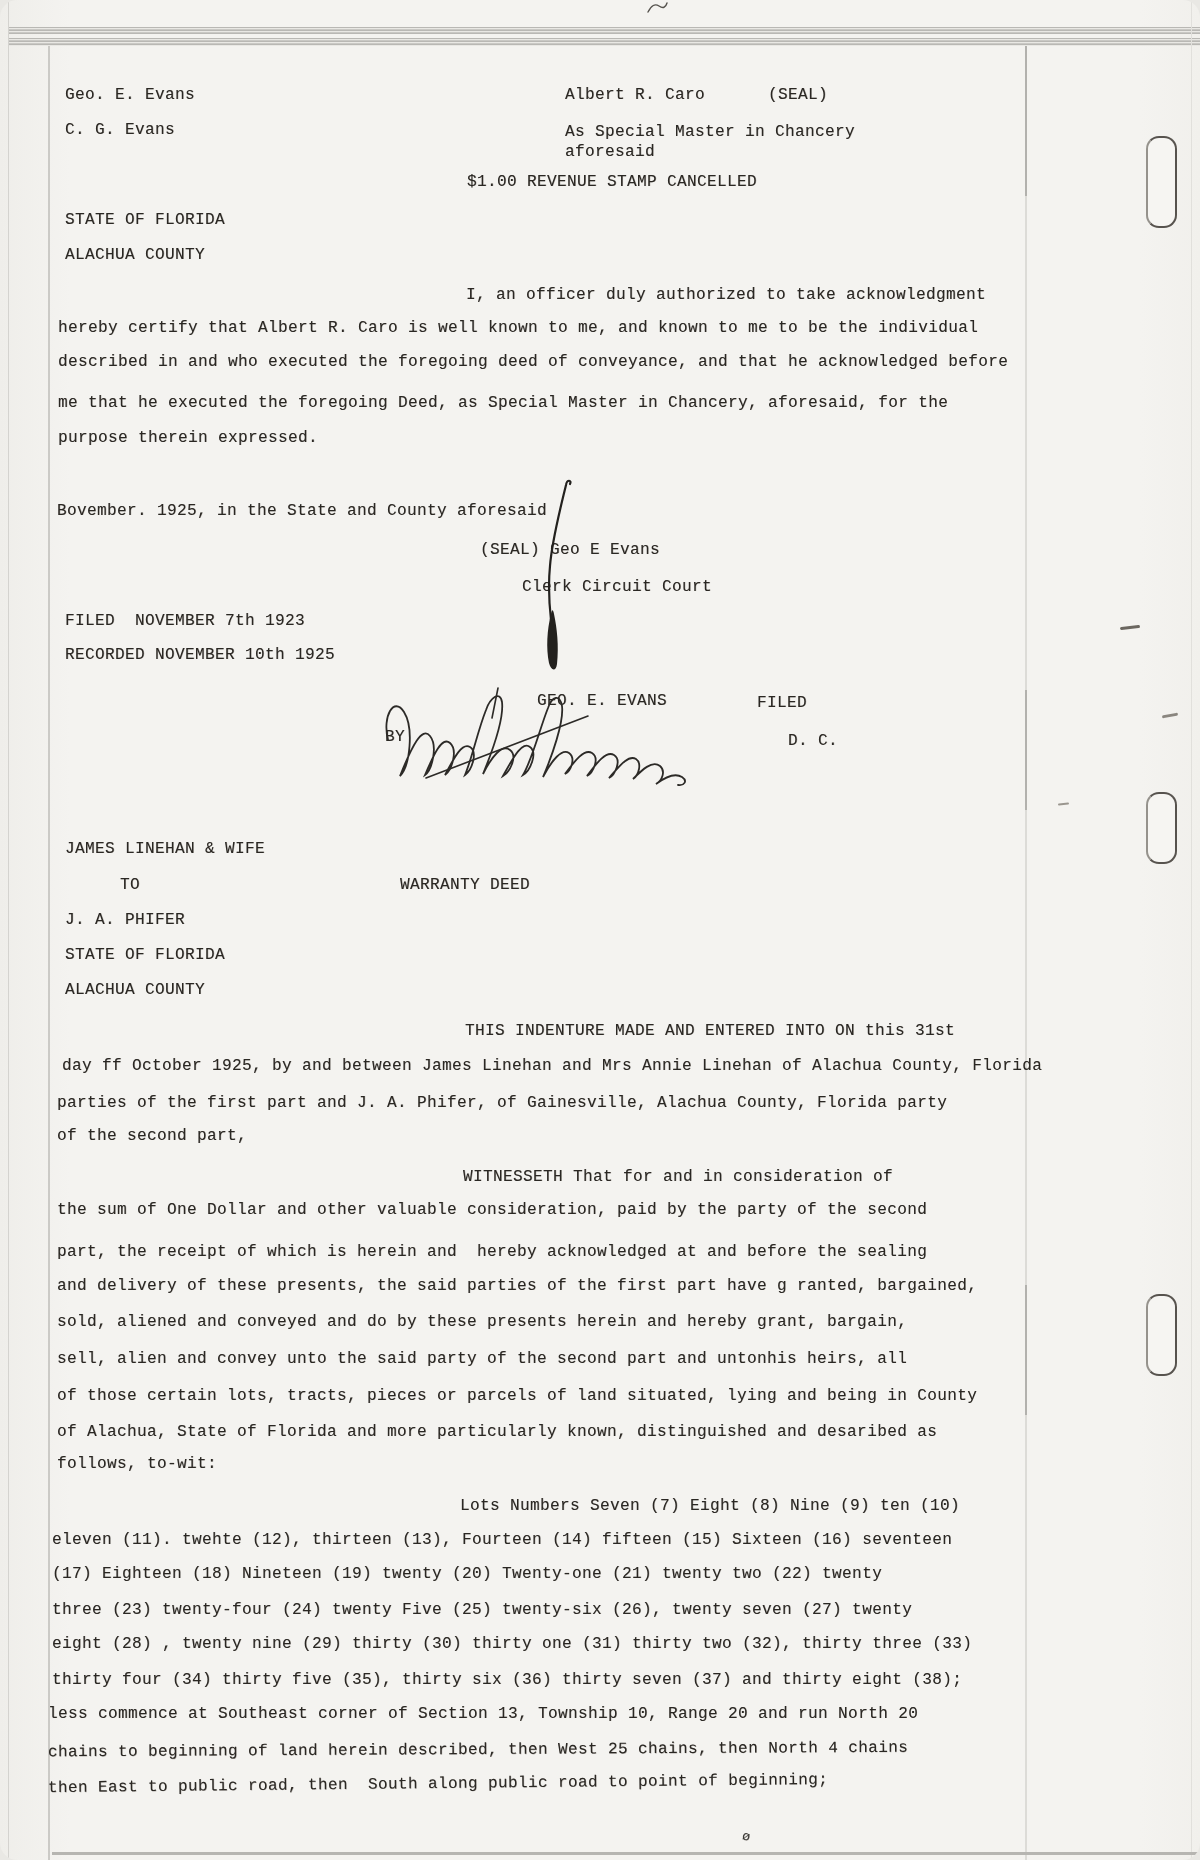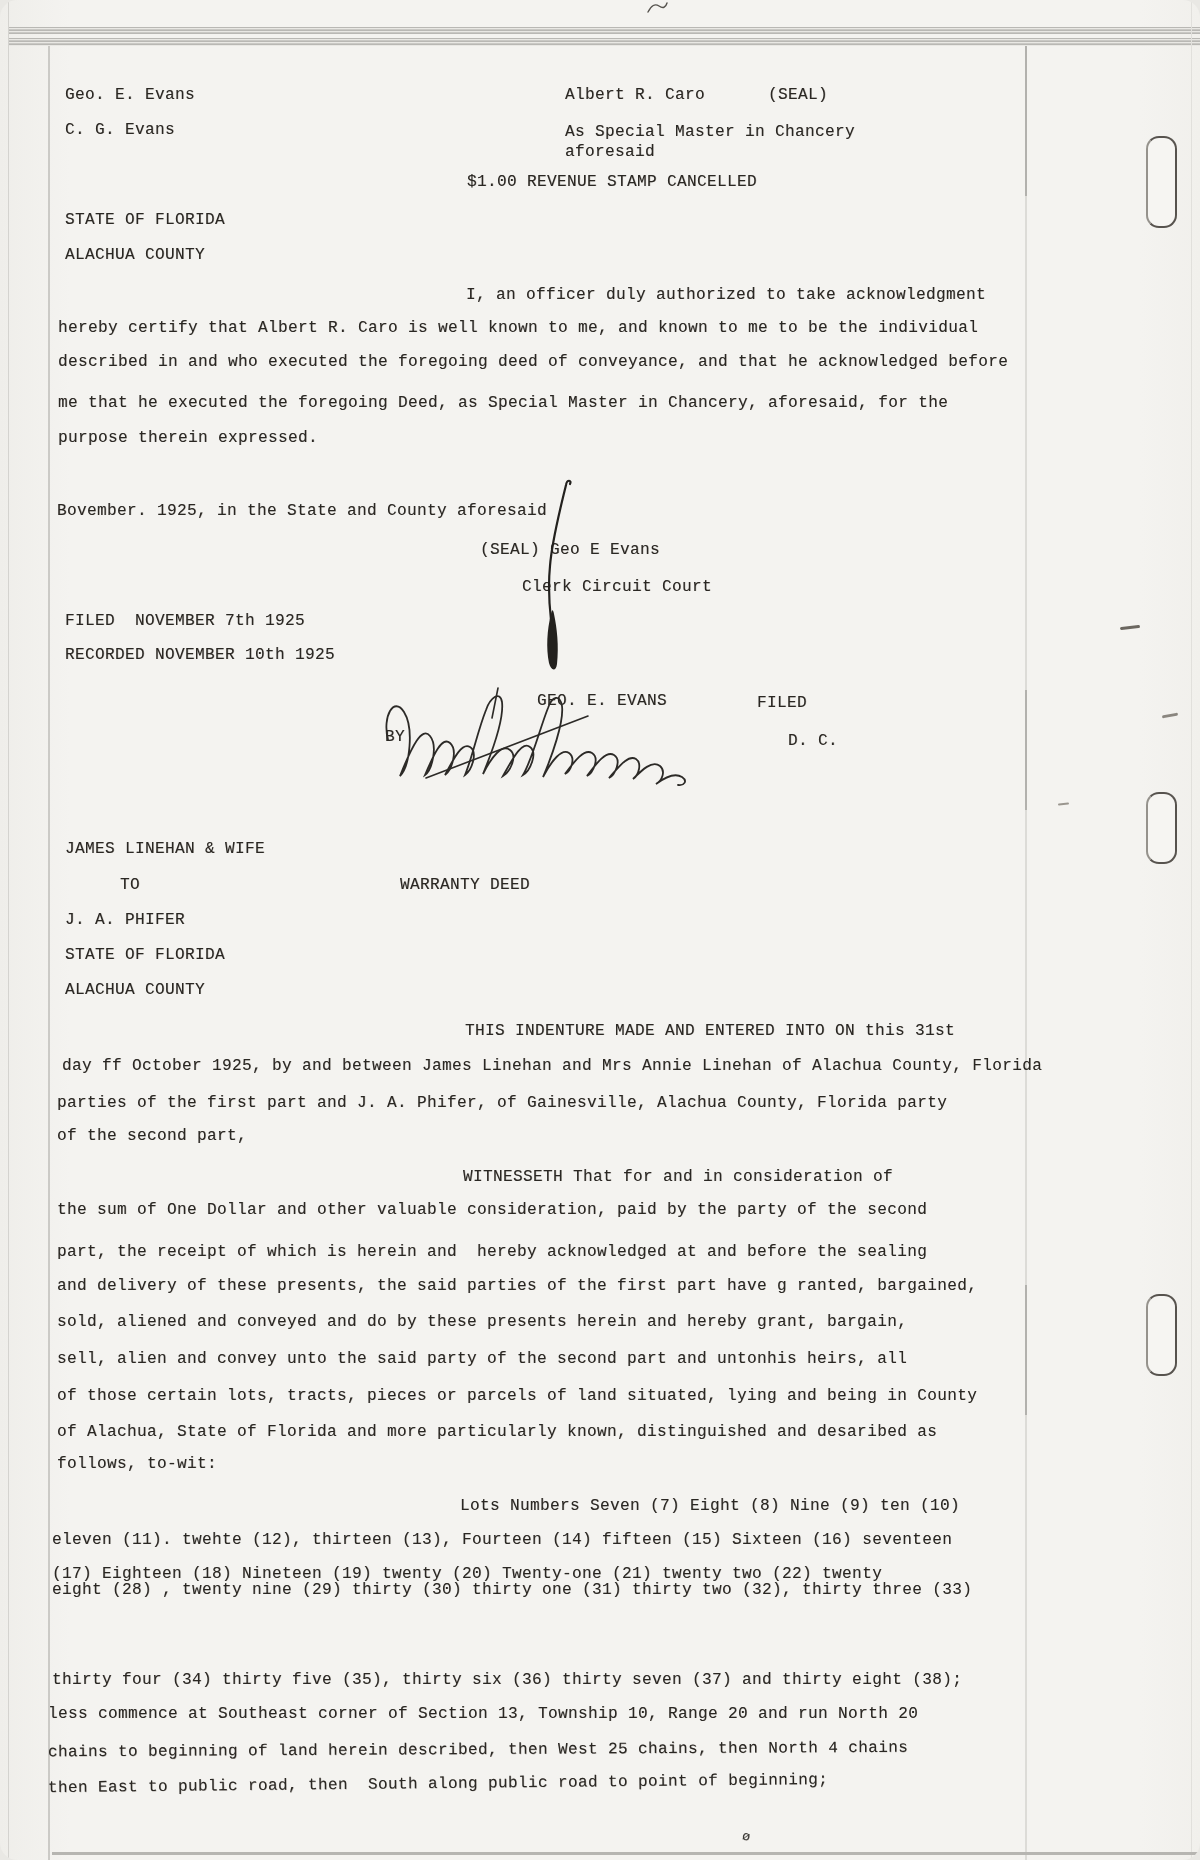--- a/index.html
+++ b/index.html
@@ -61,21 +61,21 @@
   <div class="tl" style="left:65px;top:211px">STATE OF FLORIDA</div>
   <div class="tl" style="left:65px;top:246px">ALACHUA COUNTY</div>
   <div class="tl" style="left:466px;top:286px">I, an officer duly authorized to take acknowledgment</div>
   <div class="tl" style="left:58px;top:319px">hereby certify that Albert R. Caro is well known to me, and known to me to be the individual</div>
   <div class="tl" style="left:58px;top:353px">described in and who executed the foregoing deed of conveyance, and that he acknowledged before</div>
   <div class="tl" style="left:58px;top:394px">me that he executed the foregoing Deed, as Special Master in Chancery, aforesaid, for the</div>
   <div class="tl" style="left:58px;top:429px">purpose therein expressed.</div>
   <div class="tl" style="left:57px;top:502px">Bovember. 1925, in the State and County aforesaid</div>
   <div class="tl" style="left:480px;top:541px">(SEAL) Geo E Evans</div>
   <div class="tl" style="left:522px;top:578px">Clerk Circuit Court</div>
-  <div class="tl" style="left:65px;top:612px">FILED  NOVEMBER 7th 1925</div>
+  <div class="tl" style="left:65px;top:612px">FILED  NOVEMBER 7th 1923</div>
   <div class="tl" style="left:65px;top:646px">RECORDED NOVEMBER 10th 1925</div>
   <div class="tl" style="left:537px;top:692px">GEO. E. EVANS</div>
   <div class="tl" style="left:757px;top:694px">FILED</div>
   <div class="tl" style="left:385px;top:728px">BY</div>
   <div class="tl" style="left:788px;top:732px">D. C.</div>
 
   <svg style="left:520px;top:478px" width="70" height="205" viewBox="0 0 70 205">
     <path d="M50,6 C52,2 47,1 46,7 C40,32 32,62 30,88 C28,108 29,124 31,142" fill="none" stroke="#23211e" stroke-width="2.2" stroke-linecap="round"></path>
     <path d="M31,136 C27,152 26,170 29,185 C31,193 36,194 37,186 C39,168 37,150 34,136 C33,131 32,131 31,136 Z" fill="#23211e"></path>
   </svg>
@@ -101,21 +101,22 @@
   <div class="tl" style="left:57px;top:1243px">part, the receipt of which is herein and  hereby acknowledged at and before the sealing</div>
   <div class="tl" style="left:57px;top:1277px">and delivery of these presents, the said parties of the first part have g ranted, bargained,</div>
   <div class="tl" style="left:57px;top:1350px">sell, alien and convey unto the said party of the second part and untonhis heirs, all</div>
   <div class="tl" style="left:57px;top:1313px">sold, aliened and conveyed and do by these presents herein and hereby grant, bargain,</div>
   <div class="tl" style="left:57px;top:1387px">of those certain lots, tracts, pieces or parcels of land situated, lying and being in County</div>
   <div class="tl" style="left:57px;top:1423px">of Alachua, State of Florida and more particularly known, distinguished and desaribed as</div>
   <div class="tl" style="left:57px;top:1455px">follows, to-wit:</div>
   <div class="tl" style="left:460px;top:1497px">Lots Numbers Seven (7) Eight (8) Nine (9) ten (10)</div>
   <div class="tl" style="left:52px;top:1531px">eleven (11). twehte (12), thirteen (13), Fourteen (14) fifteen (15) Sixteen (16) seventeen</div>
   <div class="tl" style="left:52px;top:1565px">(17) Eighteen (18) Nineteen (19) twenty (20) Twenty-one (21) twenty two (22) twenty</div>
-  <div class="tl" style="left:52px;top:1581px">eight (28) , twenty nine (29) thirty (30) thirty one (31) thirty two (32), thirty three (33)</div>
+  <div class="tl" style="left:52px;top:1601px">three (23) twenty-four (24) twenty Five (25) twenty-six (26), twenty seven (27) twenty</div>
+  <div class="tl" style="left:52px;top:1635px">eight (28) , twenty nine (29) thirty (30) thirty one (31) thirty two (32), thirty three (33)</div>
   <div class="tl" style="left:52px;top:1671px">thirty four (34) thirty five (35), thirty six (36) thirty seven (37) and thirty eight (38);</div>
   <div class="tl" style="left:48px;top:1705px">less commence at Southeast corner of Section 13, Township 10, Range 20 and run North 20</div>
   <div class="tl" style="left:48px;top:1741px;transform:rotate(-0.3deg)">chains to beginning of land herein described, then West 25 chains, then North 4 chains</div>
   <div class="tl" style="left:48px;top:1775px;transform:rotate(-0.6deg)">then East to public road, then  South along public road to point of beginning;</div>
 
   <svg style="left:645px;top:0" width="24" height="14" viewBox="0 0 24 14">
     <path d="M3,12 Q8,2 14,6 T22,3" fill="none" stroke="#55524d" stroke-width="1.4" stroke-linecap="round"></path>
   </svg>
   <div class="dash" style="left:1120px;top:626px;width:20px;height:3px;background:#6b6760;transform:rotate(-6deg);"></div>
   <div class="dash" style="left:1162px;top:714px;width:16px;height:3px;background:#8a867f;transform:rotate(-10deg);"></div>

